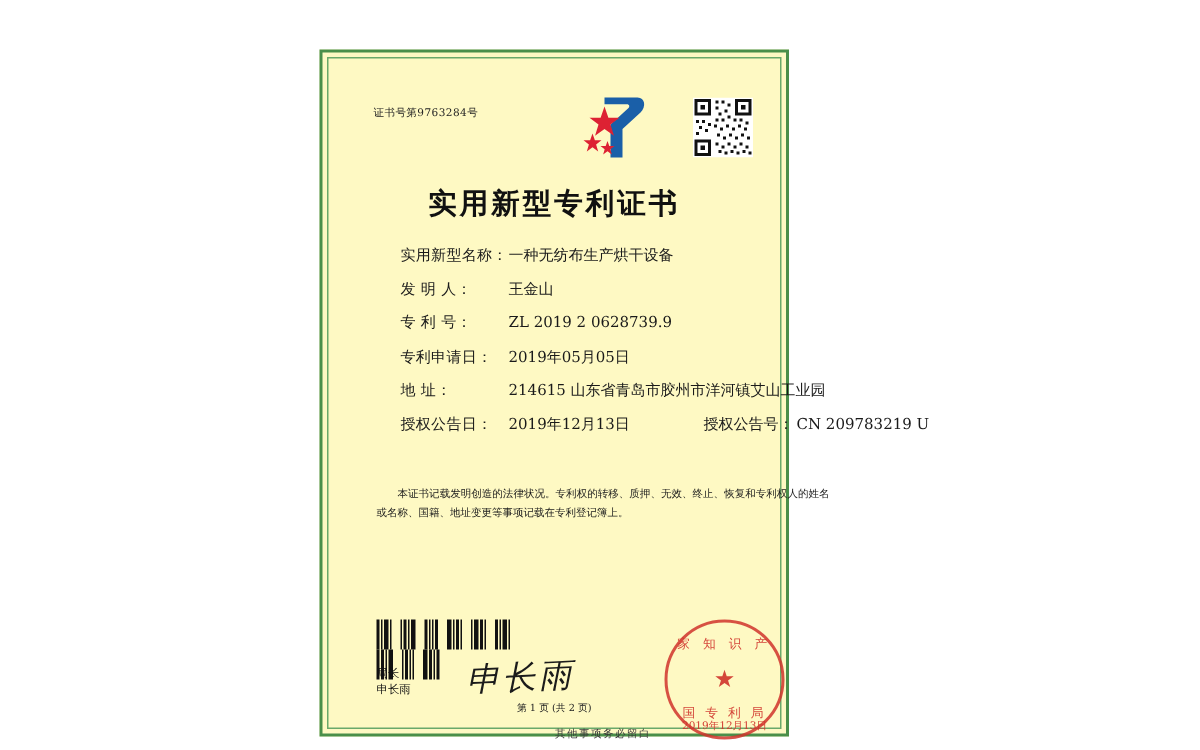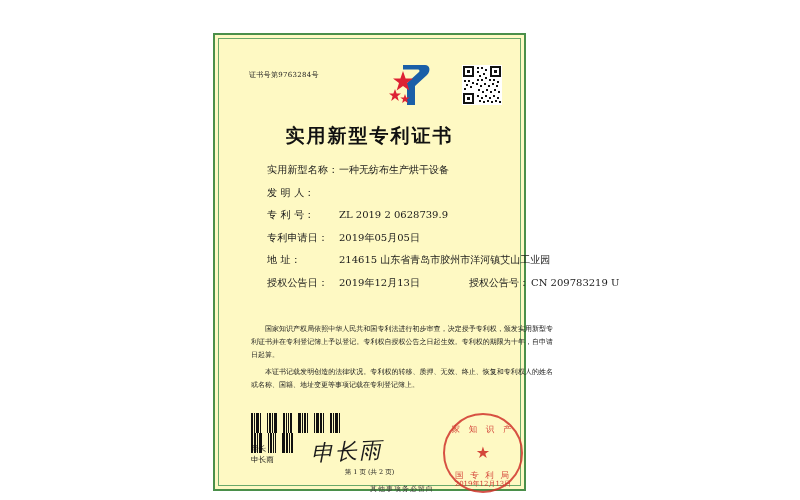--- a/index.html
+++ b/index.html
@@ -330,20 +330,21 @@
 
     <div class="title">实用新型专利证书</div>
 
     <div class="fields">
       <div class="field-row">
         <div class="field-label wide">实用新型名称：</div>
         <div class="field-value">一种无纺布生产烘干设备</div>
       </div>
       <div class="field-row">
         <div class="field-label wide">发  明  人：</div>
+        <div class="field-value">王金山</div>
       </div>
       <div class="field-row">
         <div class="field-label wide">专  利  号：</div>
         <div class="field-value">ZL 2019 2 0628739.9</div>
       </div>
       <div class="field-row">
         <div class="field-label wide">专利申请日：</div>
         <div class="field-value">2019年05月05日</div>
       </div>
       <div class="field-row">
@@ -352,21 +353,20 @@
       </div>
       <div class="field-row two-col">
         <div class="field-label wide">授权公告日：</div>
         <div class="field-value">2019年12月13日</div>
         <div class="field-label2">授权公告号：</div>
         <div class="field-value">CN 209783219 U</div>
       </div>
     </div>
 
     <div class="body-text">
-      <p>国家知识产权局依照中华人民共和国专利法进行初步审查，决定授予专利权，颁发实用新型专利证书并在专利登记簿上予以登记。专利权自授权公告之日起生效。专利权的期限为十年，自申请日起算。</p>
       <p>本证书记载发明创造的法律状况。专利权的转移、质押、无效、终止、恢复和专利权人的姓名或名称、国籍、地址变更等事项记载在专利登记簿上。</p>
     </div>
 
     <div class="barcode">
       <span style="width:2px"></span><span style="width:1px"></span><span style="width:3px"></span><span style="width:1px"></span>
       <span style="width:1px"></span><span style="width:2px"></span><span style="width:1px"></span><span style="width:3px"></span>
       <span style="width:2px"></span><span style="width:1px"></span><span style="width:1px"></span><span style="width:2px"></span>
       <span style="width:3px"></span><span style="width:1px"></span><span style="width:2px"></span><span style="width:1px"></span>
       <span style="width:1px"></span><span style="width:3px"></span><span style="width:2px"></span><span style="width:1px"></span>
       <span style="width:2px"></span><span style="width:1px"></span><span style="width:3px"></span><span style="width:1px"></span>

